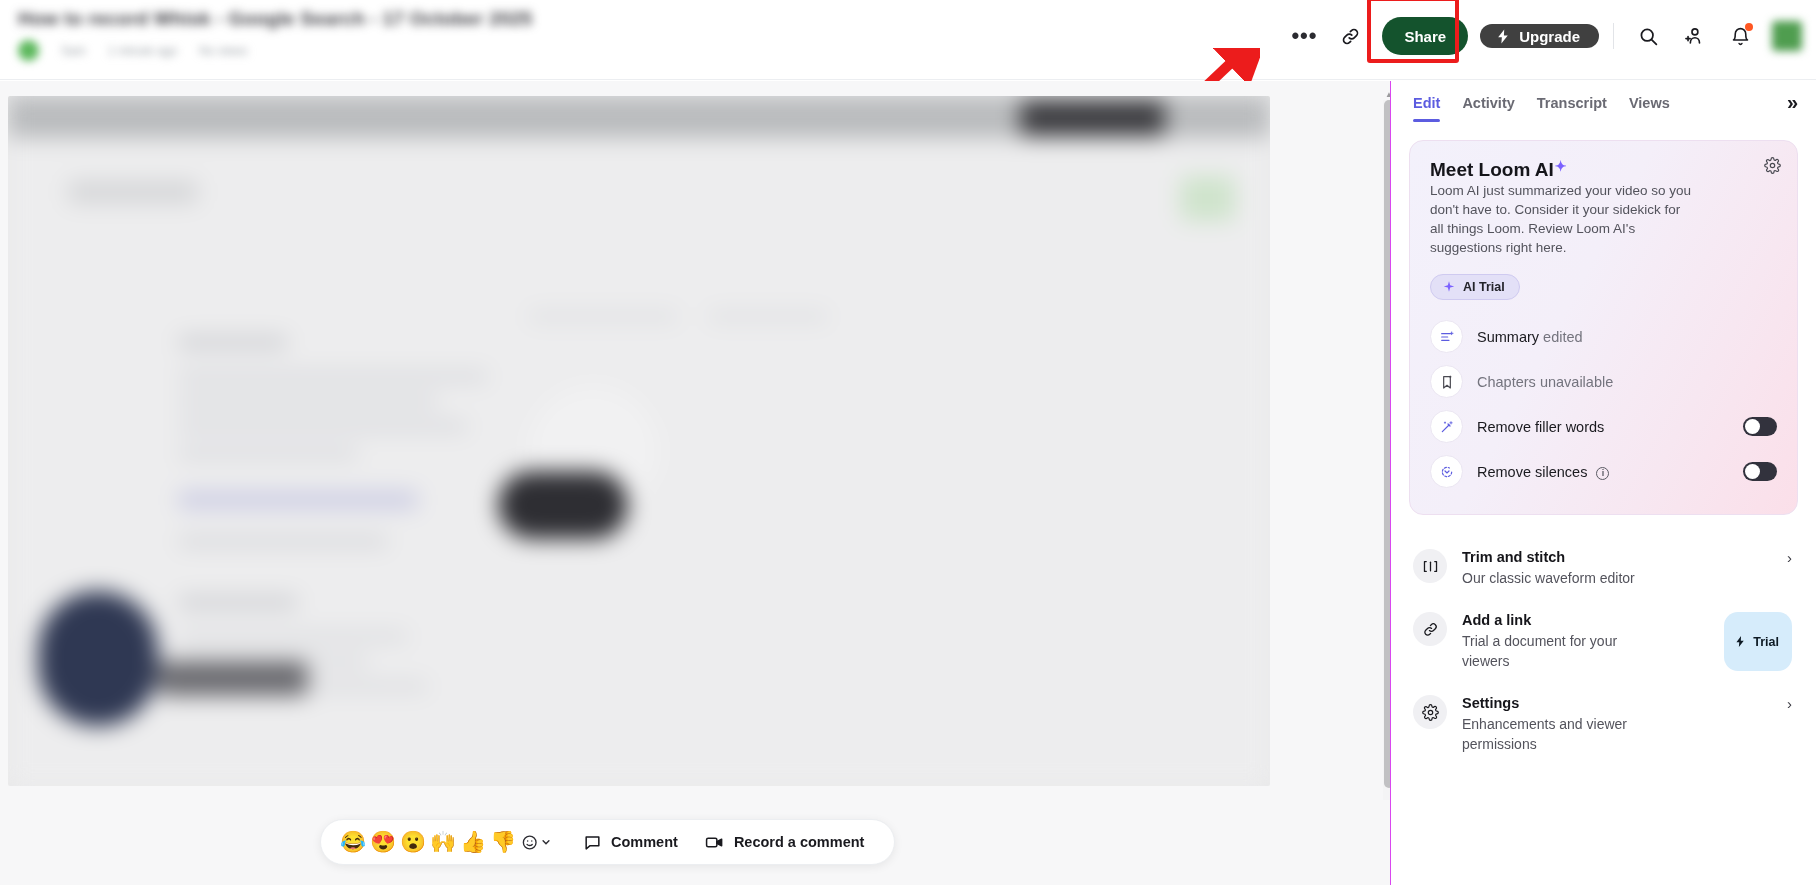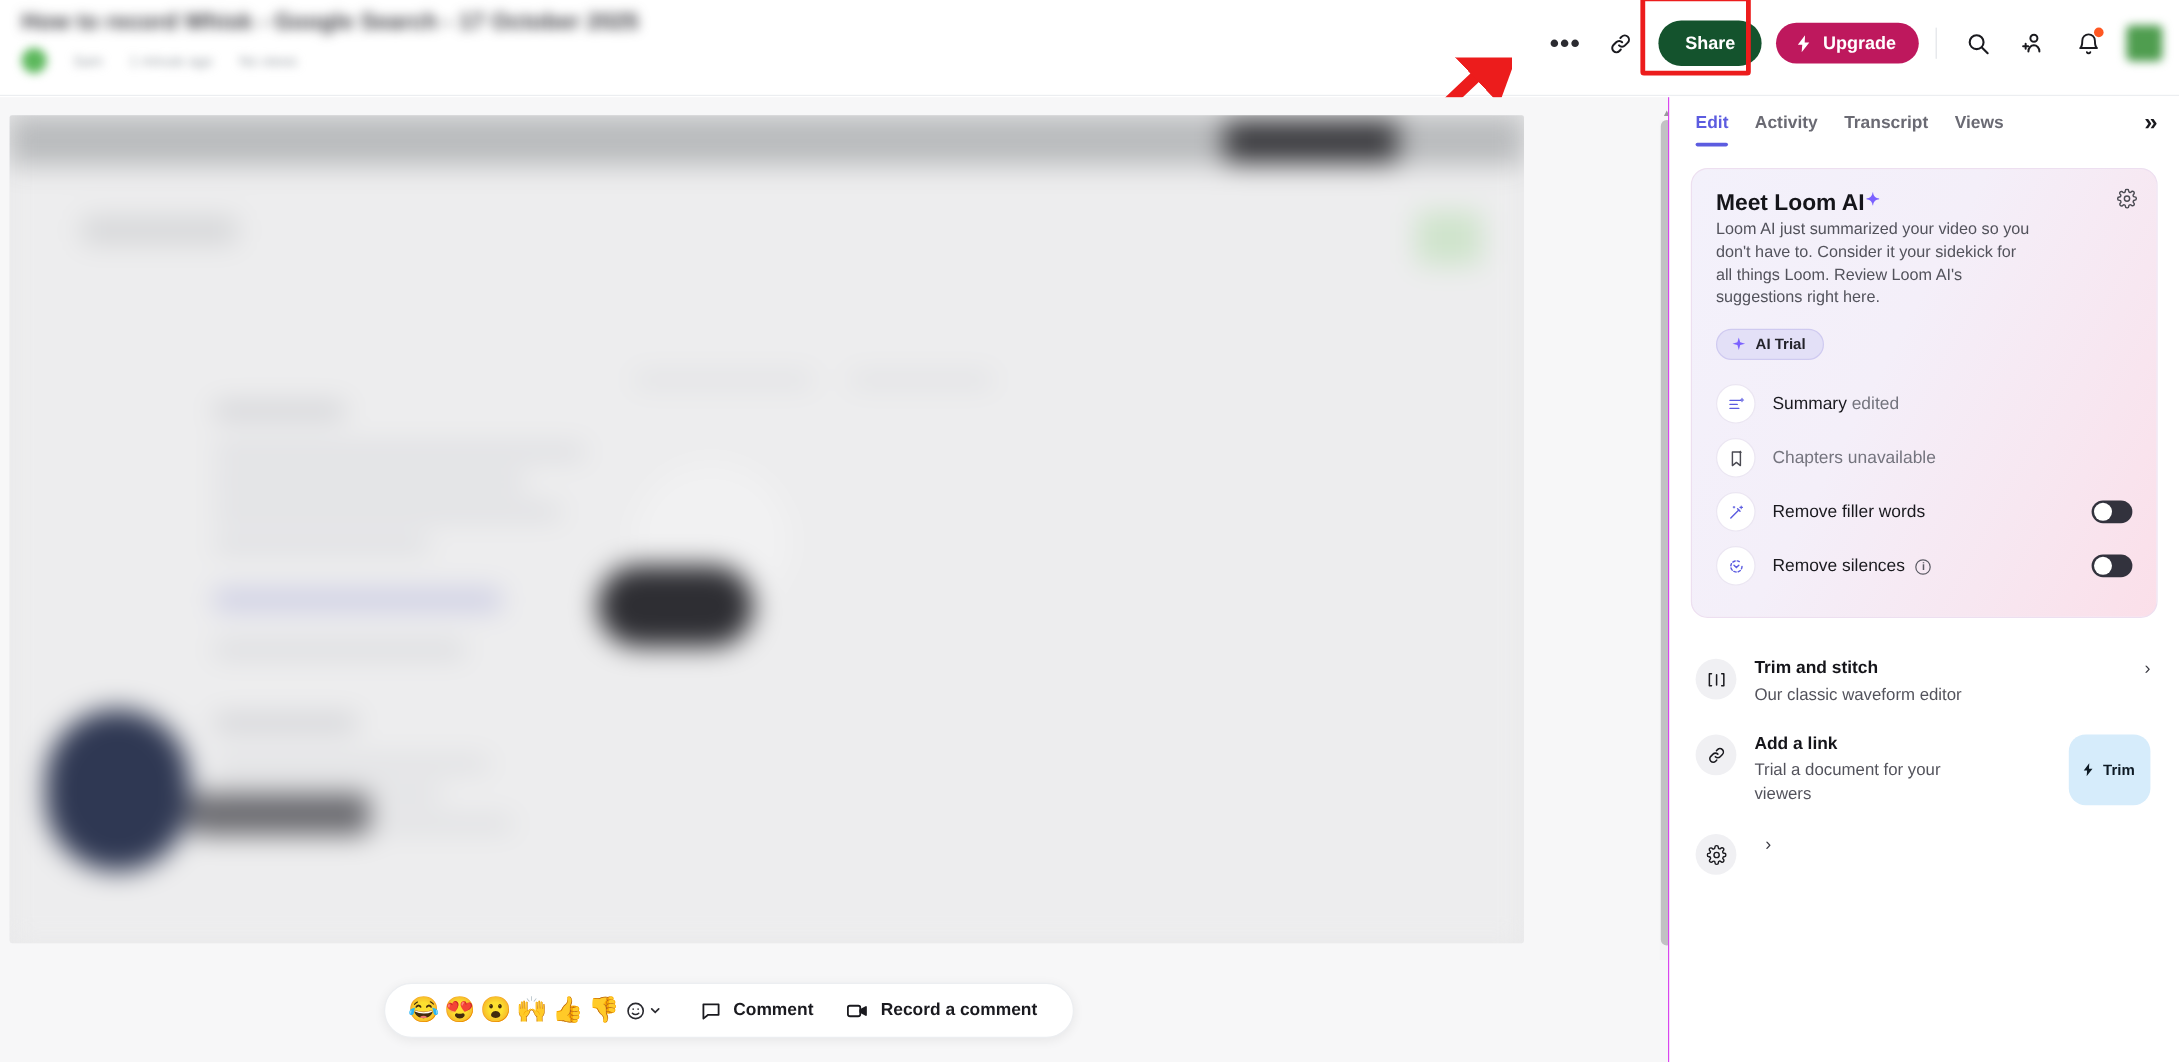--- a/index.html
+++ b/index.html
@@ -51,22 +51,22 @@
     border: 4px solid #ec1c1c; border-radius: 3px;
     pointer-events: none;
   }
   .btn-share {
     background: #14532d; color: #fff; border: none;
     border-radius: 22px; height: 38px; padding: 0 22px;
     font-size: 15px; font-weight: 700; cursor: pointer;
     font-family: "Liberation Sans", sans-serif;
   }
   .btn-upgrade {
-    background: #be185d; color: #fff; border: none;
-    border-radius: 22px; height: 34px; padding: 0 19px 0 15px;
+    background: #404040; color: #fff; border: none;
+    border-radius: 22px; height: 24px; padding: 0 19px 0 15px;
     font-size: 15px; font-weight: 700; cursor: pointer;
     display: flex; align-items: center; gap: 7px;
     font-family: "Liberation Sans", sans-serif;
   }
   .divider-v { width: 1px; height: 26px; background: #e2e4e8; margin: 0 8px; }
   .bell-wrap { position: relative; }
   .bell-dot {
     position: absolute; right: 7px; top: 7px;
     width: 8px; height: 8px; border-radius: 50%; background: #ff5722;
   }
@@ -526,29 +526,33 @@
           </svg>
         </div>
         <div class="li-text">
           <div class="li-title">Add a link</div>
           <div class="li-sub">Trial a document for your viewers</div>
         </div>
         <div class="trial-badge">
           <svg width="13" height="13" viewBox="0 0 24 24" fill="#0e1a24">
             <path d="M13 2L4.5 13.2h5.2L9 22l9-11.5h-5.4z"></path>
           </svg>
-          <span>Trim</span>
+          <span>Trial</span>
         </div>
       </div>
 
       <div class="list-item">
         <div class="li-ico">
           <svg width="17" height="17" viewBox="0 0 24 24" fill="none" stroke="#1a1a1f" stroke-width="1.7">
             <circle cx="12" cy="12" r="3.1"></circle>
             <path d="M19.4 15a1.6 1.6 0 0 0 .3 1.8l.1.1a2 2 0 1 1-2.8 2.8l-.1-.1a1.6 1.6 0 0 0-1.8-.3 1.6 1.6 0 0 0-1 1.5V21a2 2 0 1 1-4 0v-.1a1.6 1.6 0 0 0-1-1.5 1.6 1.6 0 0 0-1.8.3l-.1.1a2 2 0 1 1-2.8-2.8l.1-.1a1.6 1.6 0 0 0 .3-1.8 1.6 1.6 0 0 0-1.5-1H3a2 2 0 1 1 0-4h.1a1.6 1.6 0 0 0 1.5-1 1.6 1.6 0 0 0-.3-1.8l-.1-.1a2 2 0 1 1 2.8-2.8l.1.1a1.6 1.6 0 0 0 1.8.3H9a1.6 1.6 0 0 0 1-1.5V3a2 2 0 1 1 4 0v.1a1.6 1.6 0 0 0 1 1.5 1.6 1.6 0 0 0 1.8-.3l.1-.1a2 2 0 1 1 2.8 2.8l-.1.1a1.6 1.6 0 0 0-.3 1.8V9a1.6 1.6 0 0 0 1.5 1H21a2 2 0 1 1 0 4h-.1a1.6 1.6 0 0 0-1.5 1z"></path>
           </svg>
         </div>
+        <div class="li-text">
+          <div class="li-title">Settings</div>
+          <div class="li-sub">Enhancements and viewer permissions</div>
+        </div>
         <div class="li-chev">›</div>
       </div>
 
     </div>
   </div>
 </div>
 
 </body></html>

